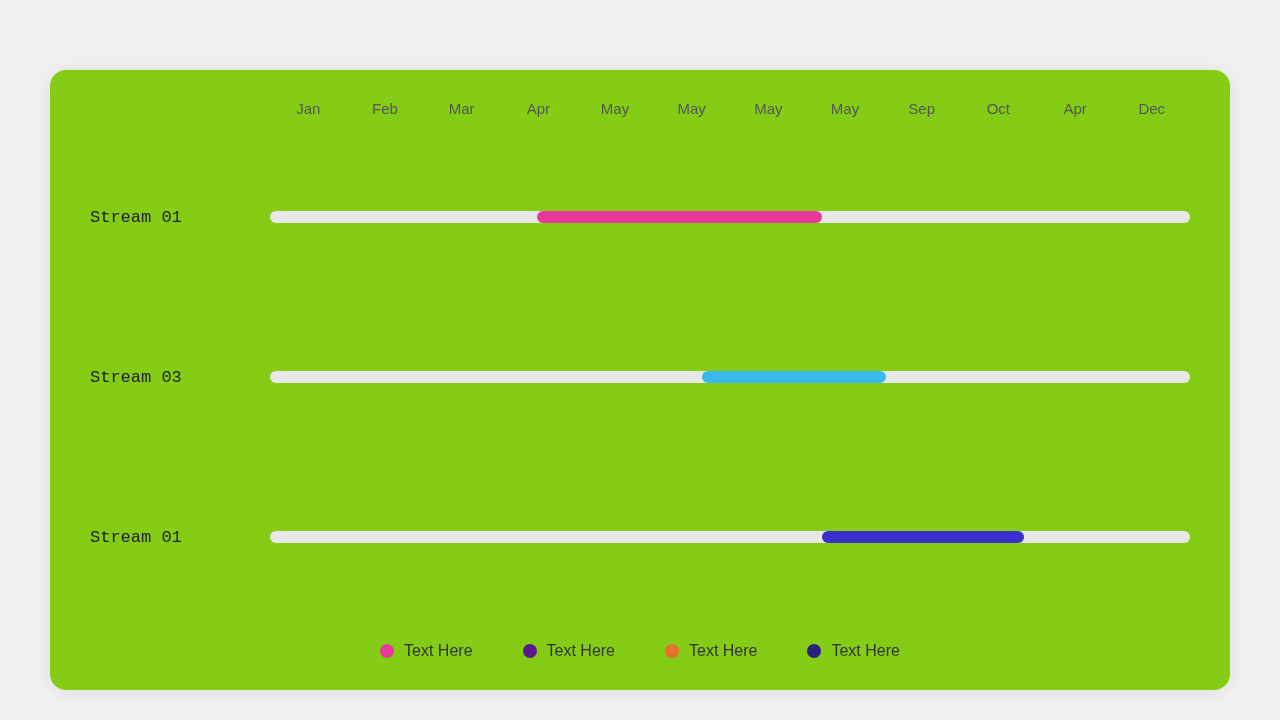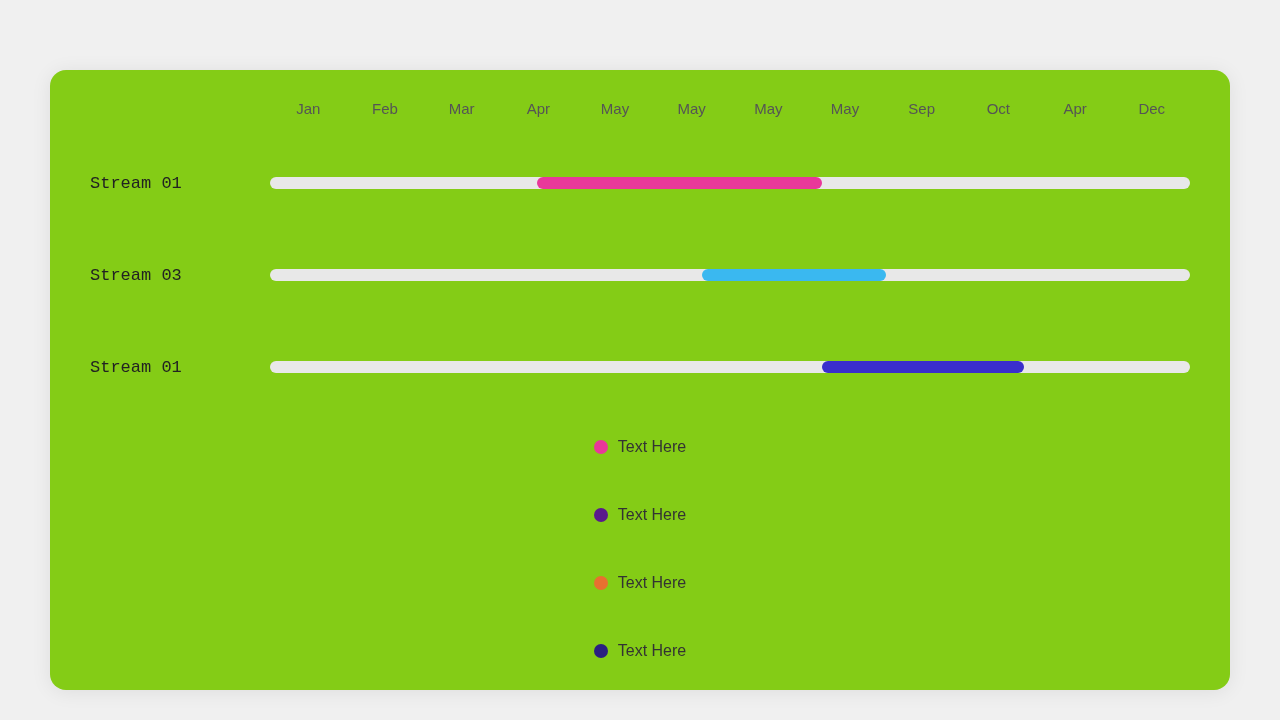--- a/index.html
+++ b/index.html
@@ -83,21 +83,20 @@
       border-radius: 6px;
       top: 0;
     }
 
     .legend-row {
       display: flex;
       justify-content: center;
       align-items: center;
       gap: 50px;
       padding-top: 15px;
-      flex-direction: column;
     }
 
     .legend-item {
       display: flex;
       align-items: center;
       gap: 10px;
       font-size: 16px;
       color: #333;
     }
 

